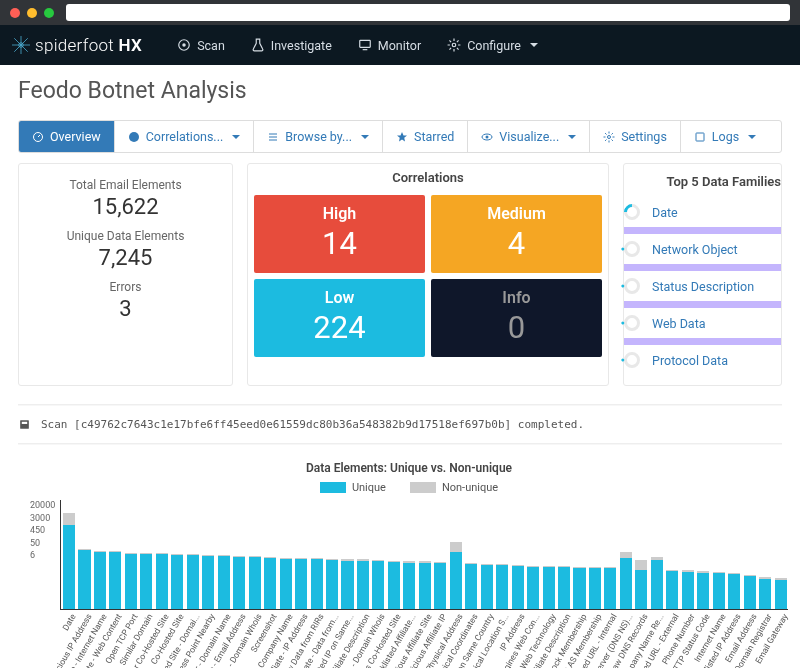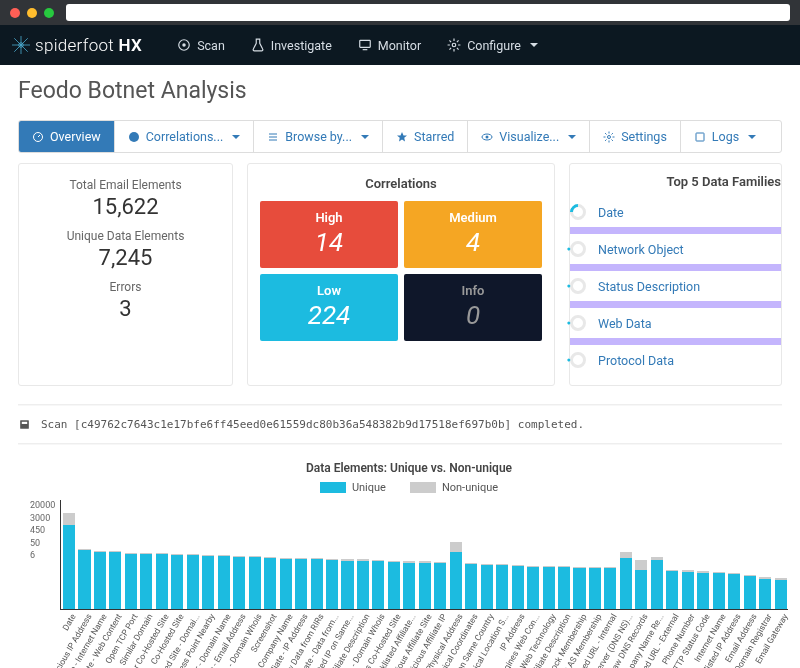--- a/index.html
+++ b/index.html
@@ -22,26 +22,26 @@
   .tab { display: flex; align-items: center; gap: 6px; padding: 8px 13px; font-size: 12.5px; color: #337ab7; cursor: pointer; border-right: 1px solid #ddd;}
   .tab:last-child { border-right: none;}
   .tab.active { background: #337ab7; color: #fff;}
   .tab svg { width: 12px; height: 12px; fill: currentColor;}
   .caret { margin-left: 3px; border-top: 4px solid currentColor; border-left: 4px solid transparent; border-right: 4px solid transparent; display:inline-block;}
   .dash { display: flex; padding: 2px 18px 12px; gap: 14px;}
   .panel { border: 1px solid #e8e8e8; border-radius: 3px; background: #fff; }
   .panel-left { width: 215px; padding: 10px 8px; text-align: center;}
   .stat-label { font-size: 12px; color: #666; margin-top: 4px;}
   .stat-value { font-size: 22px; font-weight: 400; color: #333; margin: 2px 0 10px;}
-  .panel-mid { width: 308px; padding: 12px;}
+  .panel-mid { width: 362px; padding: 6px;}
   .panel-mid-title { text-align: center; font-weight: 600; font-size: 13px; color: #444; margin-bottom: 10px;}
   .tile-grid { display: grid; grid-template-columns: 1fr 1fr; gap: 6px;}
   .tile { color: #fff; text-align: center; padding: 9px 4px 11px; border-radius: 2px;}
-  .tile-label { font-size: 13px; font-weight:600;}
-  .tile-value { font-size: 26px; font-weight: 400; margin-top:2px;font-style:italic;}
+  .tile-label { font-size: 16px; font-weight:600;}
+  .tile-value { font-size: 31px; font-weight: 400; margin-top:2px;}
   .tile.high { background: #e74c3c;}
   .tile.medium { background: #f5a623;}
   .tile.low { background: #1cbbe0;}
   .tile.info { background: #0f172a; color: #999;}
   .panel-right { flex: 1; padding: 10px 0;}
   .panel-right-title { font-weight: 600; font-size: 13px; color: #444; text-align:right; margin-bottom: 8px;}
   .family-row { display: flex; align-items: center; gap: 12px; padding: 7px 0; border-top: 7px solid #c4b5fd;}
   .family-row:first-of-type{ border-top:none;}
   .donut { width: 16px; height: 16px; border-radius: 50%; border: 3px solid #e8e8e8; border-top-color: #1cbbe0; transform: rotate(-45deg);}
   .donut.d2 { border-top-color: #e8e8e8; border-left-color:#e8e8e8;border-right-color:#e8e8e8; border-bottom-color:#e8e8e8; position:relative;}

